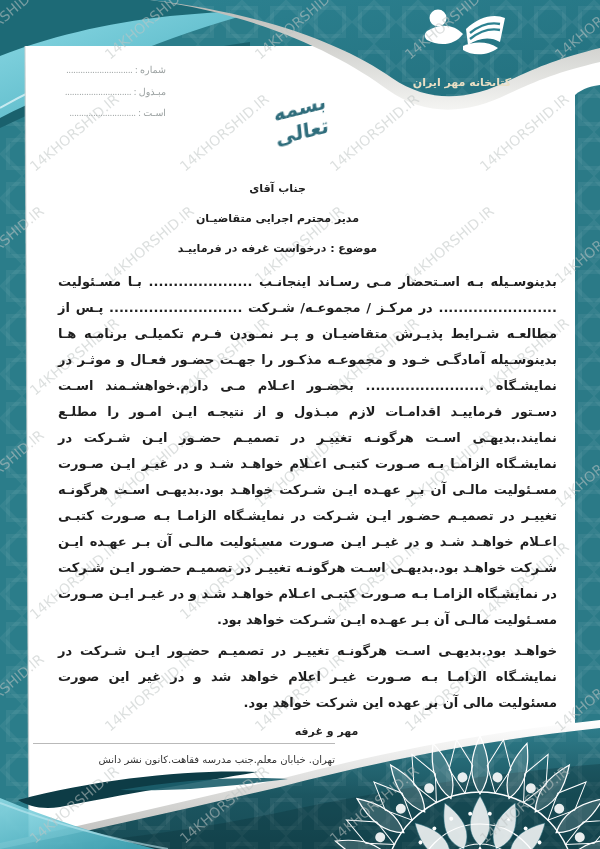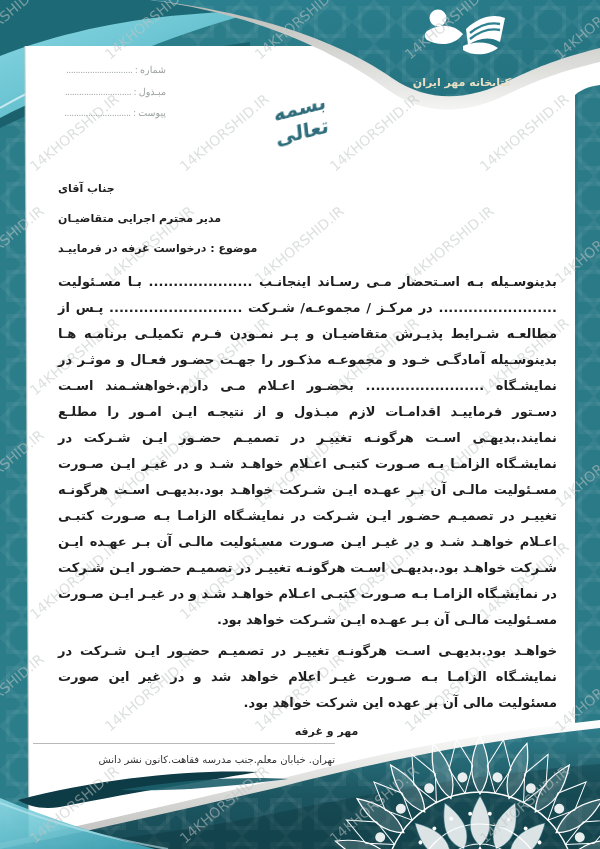--- a/index.html
+++ b/index.html
@@ -22,21 +22,21 @@
     position:absolute;left:246px;top:96px;width:110px;
     color:#2f6d7c;font-size:20px;font-weight:bold;
     transform:rotate(-14deg) skewX(-8deg);transform-origin:center;
     text-align:center;direction:rtl;
   }
   
   .letter{
     position:absolute;left:58px;top:174px;width:499px;
     direction:rtl;color:#1f1f1f;font-weight:bold;
   }
-  .hline{font-size:11px;line-height:30px;text-align:left;margin-left:0;margin-right:60px;}
+  .hline{font-size:11px;line-height:30px;text-align:center;margin-left:0;margin-right:60px;}
   .para{font-size:13px;line-height:26px;text-align:justify;text-justify:inter-word;margin:5px 0 0 0;}
   .signature{font-size:11px;margin-top:9px;text-align:center;position:relative;left:19px;}
   
   .footer{
     position:absolute;left:33px;top:743px;width:302px;
     border-top:1px solid #b9b9b9;padding-top:8px;
     direction:rtl;text-align:right;color:#333;font-weight:normal;font-size:10px;line-height:16px;
   }
   .footer .phones{direction:ltr;unicode-bidi:bidi-override;}
 </style>
@@ -283,21 +283,21 @@
   <div class="fields">
     <div class="fld">
       <span>شماره :</span>
       <span class="dots">............................</span>
     </div>
     <div class="fld">
       <span>مبـذول :</span>
       <span class="dots">............................</span>
     </div>
     <div class="fld">
-      <span>پیوست :</span>
+      <span>اسـت :</span>
       <span class="dots">............................</span>
     </div>
   </div>
 
   <div class="bismillah">بسمه تعالی</div>
 
   <div class="letter">
     <div class="hline">جناب آقای</div>
     <div class="hline">مدیر محترم اجرایی متقاضیـان</div>
     <div class="hline">موضوع : درخواست غرفه در فرماییـد</div>

